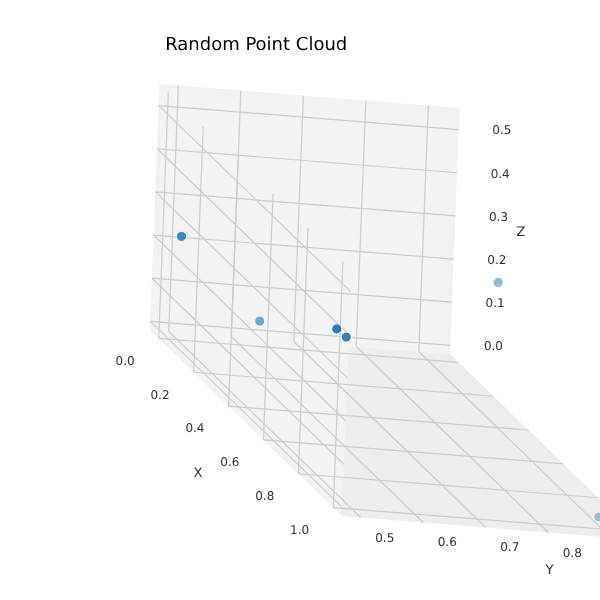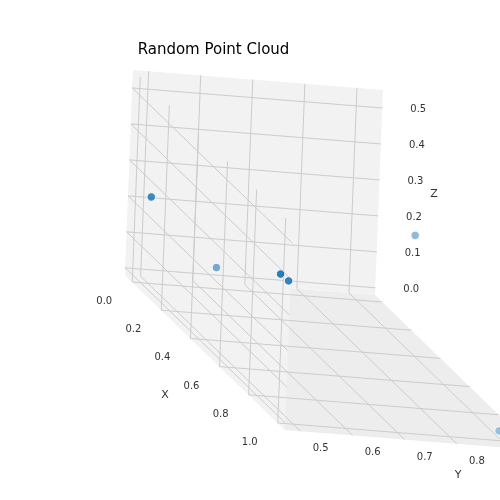--- a/index.html
+++ b/index.html
@@ -12,21 +12,20 @@
     overflow: hidden;
   }
   .title {
     position: absolute;
     top: 28px;
     left: 0;
     width: 427px;
     text-align: center;
     font-size: 15px;
     color: #000;
-    margin-top: 12px;
   }
   svg {
     position: absolute;
     top: 0;
     left: 0;
   }
   .pane {
     fill: #f2f2f2;
     stroke: none;
   }

